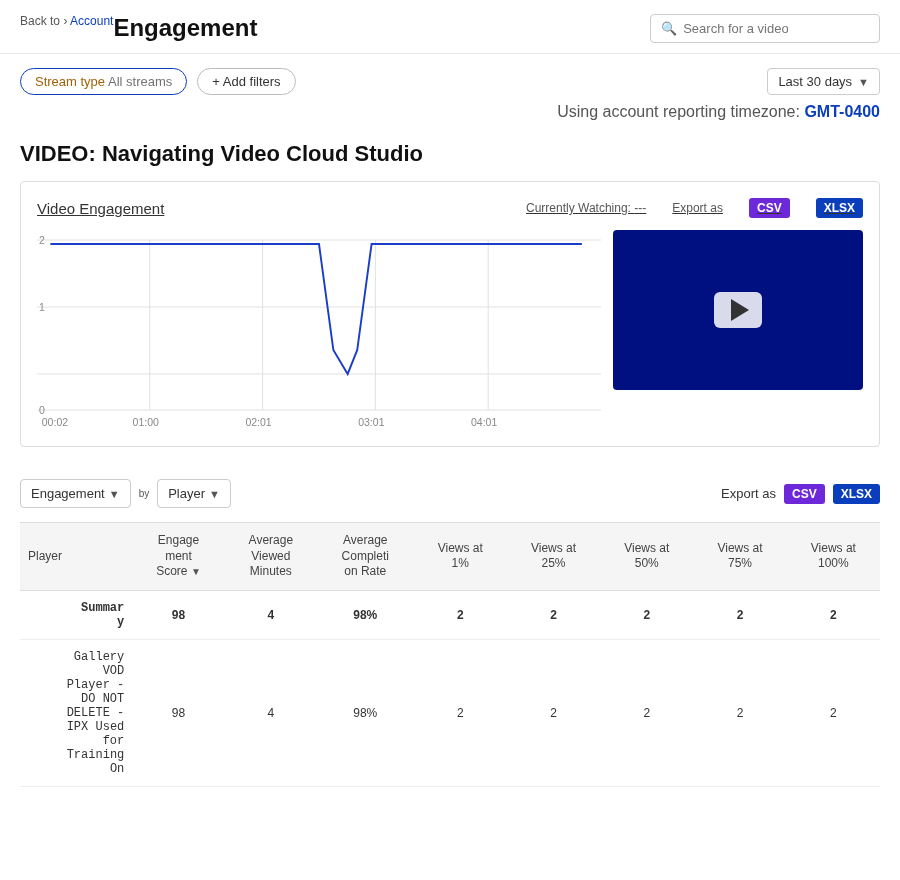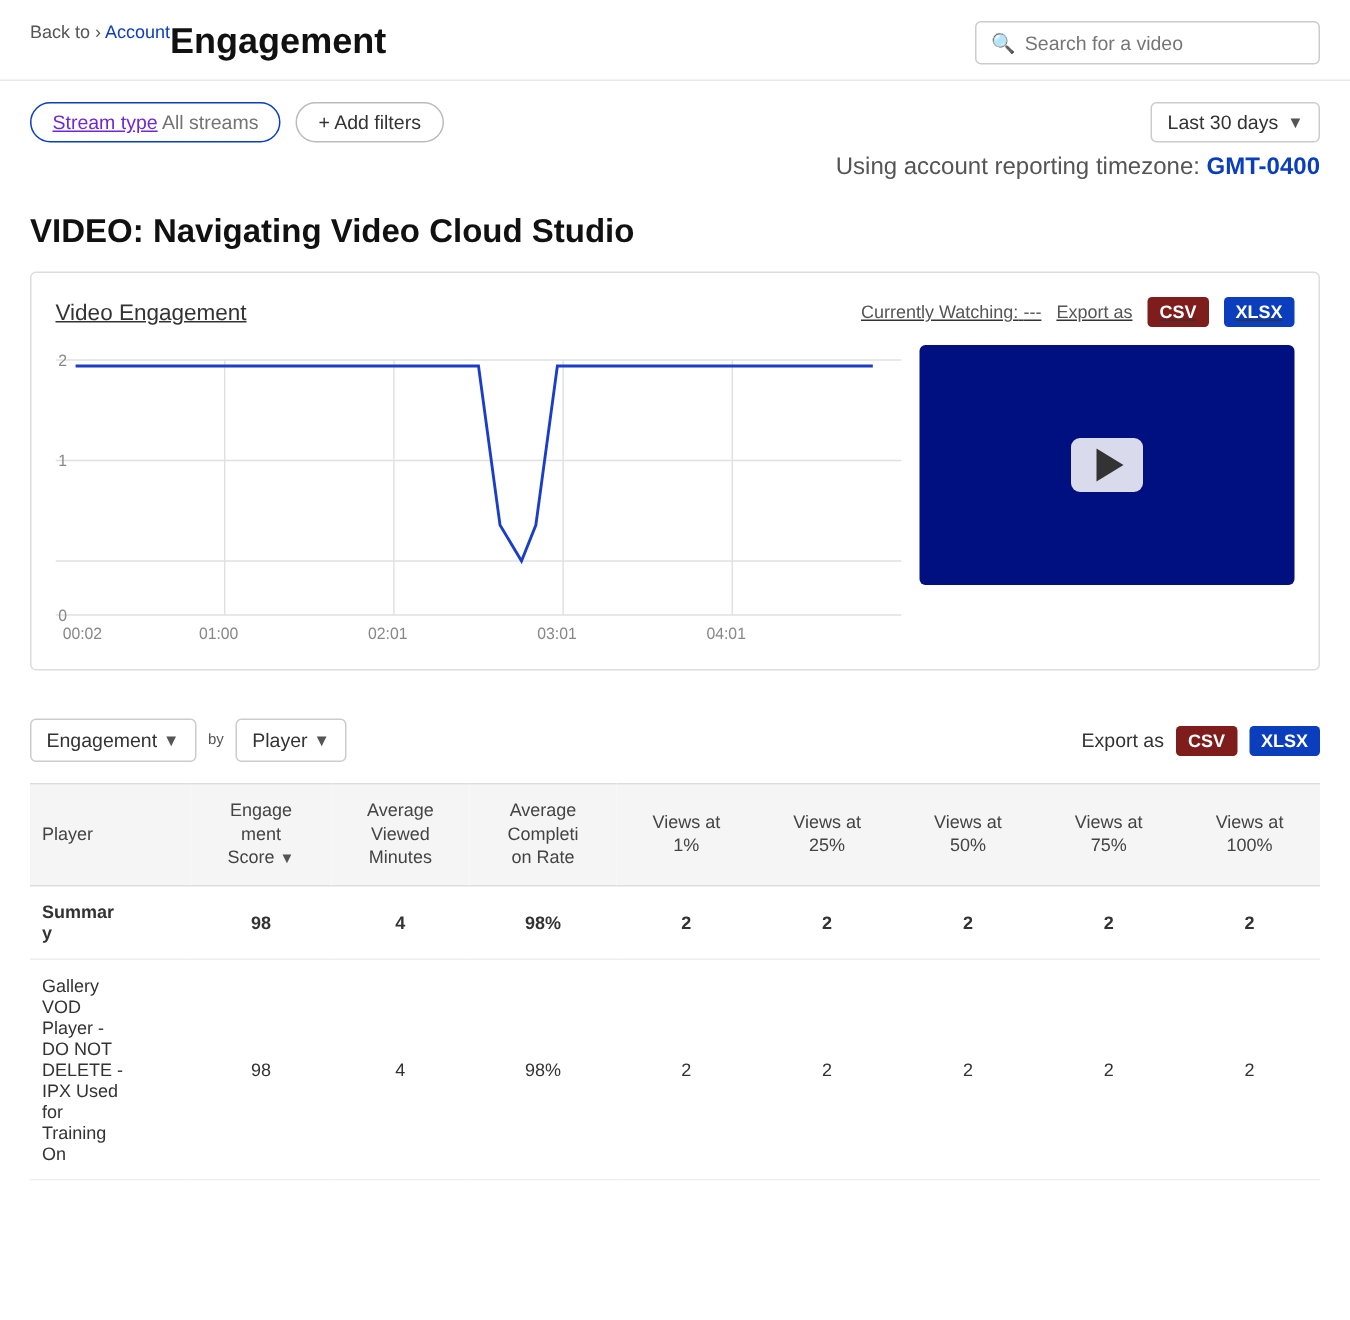--- a/index.html
+++ b/index.html
@@ -11,40 +11,40 @@
     .breadcrumb { font-size: 12px; color: #555; margin-bottom: 4px; }
     .breadcrumb a { color: #0a3ebd; text-decoration: none; }
     .page-title { font-size: 24px; font-weight: bold; color: #111; }
     .search-box { display: flex; align-items: center; border: 1px solid #ccc; border-radius: 4px; padding: 6px 10px; width: 230px; color: #888; font-size: 13px; }
     .search-box .search-icon { margin-right: 6px; color: #888; }
 
     
     .filters-row { display: flex; align-items: center; justify-content: space-between; padding: 14px 20px 8px 20px; }
     .filters-left { display: flex; align-items: center; gap: 10px; }
     .filter-pill { border: 1px solid #0a3ebd; border-radius: 20px; padding: 5px 14px; font-size: 13px; color: #333; cursor: pointer; background: #fff; }
-    .filter-pill span.label { color: #6d28d9; font-weight: normal; text-decoration: underline; }
+    .filter-pill span.label { color: #a16207; font-weight: normal; }
     .filter-pill span.value { color: #737373; font-weight: normal; }
     .add-filter-btn { border: 1px solid #bbb; border-radius: 20px; padding: 5px 14px; font-size: 13px; color: #333; cursor: pointer; background: #fff; display: flex; align-items: center; gap: 4px; }
     .date-select { border: 1px solid #ccc; border-radius: 4px; padding: 5px 10px; font-size: 13px; color: #333; background: #fff; cursor: pointer; display: flex; align-items: center; gap: 6px; }
 
     
     .timezone-row { text-align: right; padding: 0 20px 10px 20px; font-size: 16px; color: #555; }
     .timezone-row a { color: #0a3ebd; text-decoration: none; font-weight: bold; }
 
     
     .video-title-row { padding: 10px 20px 14px 20px; }
     .video-title { font-size: 22px; font-weight: bold; color: #111; }
 
     
     .card { margin: 0 20px 28px 20px; border: 1px solid #ddd; border-radius: 4px; padding: 16px; text-decoration: underline; }
     .card-header { display: flex; align-items: center; justify-content: space-between; margin-bottom: 12px; }
     .card-title { font-size: 15px; font-weight: normal; color: #333; }
-    .card-header-right { display: flex; align-items: center; gap: 10px; font-size: 12px; color: #555; }
+    .card-header-right { display: flex; align-items: center; gap: 26px; font-size: 12px; color: #555; }
     .export-btn { padding: 3px 8px; border-radius: 3px; font-size: 12px; font-weight: bold; cursor: pointer; border: none; color: #fff; }
-    .export-btn.csv { background: #7f1d1d; }
+    .export-btn.csv { background: #6d28d9; }
     .export-btn.xlsx { background: #0a3ebd; }
 
     
     .chart-container { display: flex; gap: 12px; }
     .chart-area { flex: 1; position: relative; height: 200px; }
     .chart-svg { width: 100%; height: 100%; }
     .video-thumbnail { width: 250px; height: 160px; background: #001080; border-radius: 4px; display: flex; align-items: center; justify-content: center; flex-shrink: 0; }
     .play-btn { width: 48px; height: 36px; background: rgba(255,255,255,0.85); border-radius: 6px; display: flex; align-items: center; justify-content: center; }
     .play-triangle { width: 0; height: 0; border-top: 11px solid transparent; border-bottom: 11px solid transparent; border-left: 18px solid #333; margin-left: 3px; }
 
@@ -54,21 +54,21 @@
     .table-controls-left { display: flex; align-items: center; gap: 8px; }
     .dropdown-select { border: 1px solid #ccc; border-radius: 4px; padding: 6px 10px; font-size: 13px; background: #fff; cursor: pointer; display: flex; align-items: center; gap: 4px; }
     .by-label { font-size: 10px; color: #555; }
 
     
     .data-table { width: 100%; border-collapse: collapse; font-size: 12px; }
     .data-table thead tr { background: #f5f5f5; }
     .data-table th { padding: 10px 8px; text-align: center; font-weight: normal; color: #444; border-bottom: 1px solid #ddd; border-top: 1px solid #ddd; line-height: 1.3; }
     .data-table th:first-child { text-align: left; }
     .data-table td { padding: 10px 8px; text-align: center; border-bottom: 1px solid #eee; color: #333; }
-    .data-table td:first-child { text-align: left; }
+    .data-table td:first-child { text-align: right; font-family: Liberation Mono, monospace; }
     .data-table tr.summary-row td { font-weight: bold; }
     .sort-icon { display: inline-block; font-size: 10px; color: #555; }
 
     .chevron { font-size: 11px; color: #555; }
   </style>
 </head>
 <body>
 
 <div class="header">
   <div class="header-left">

